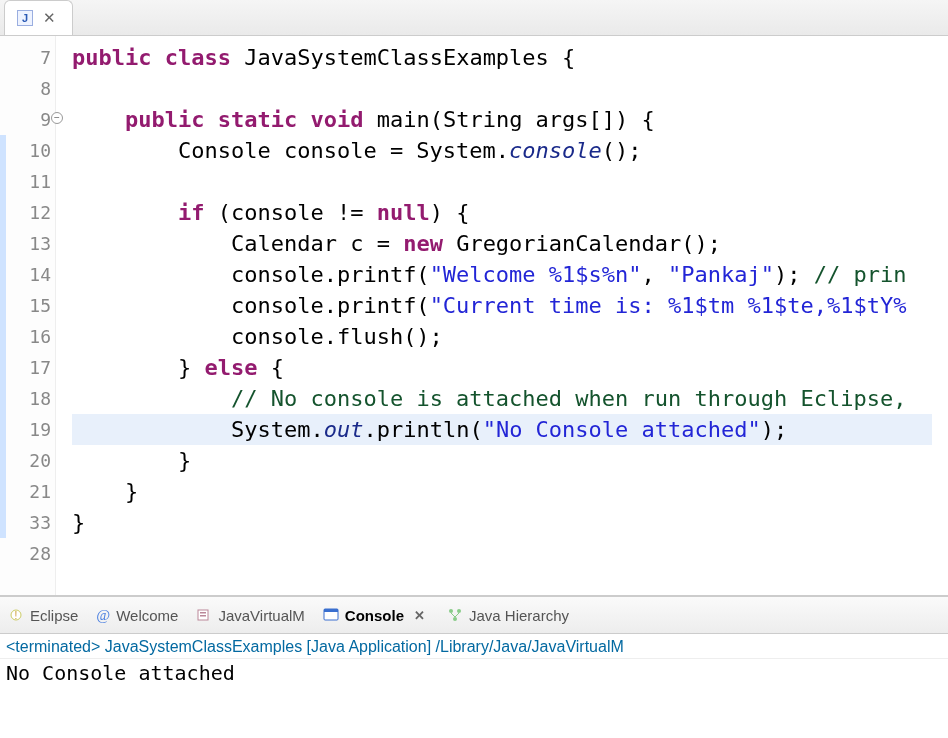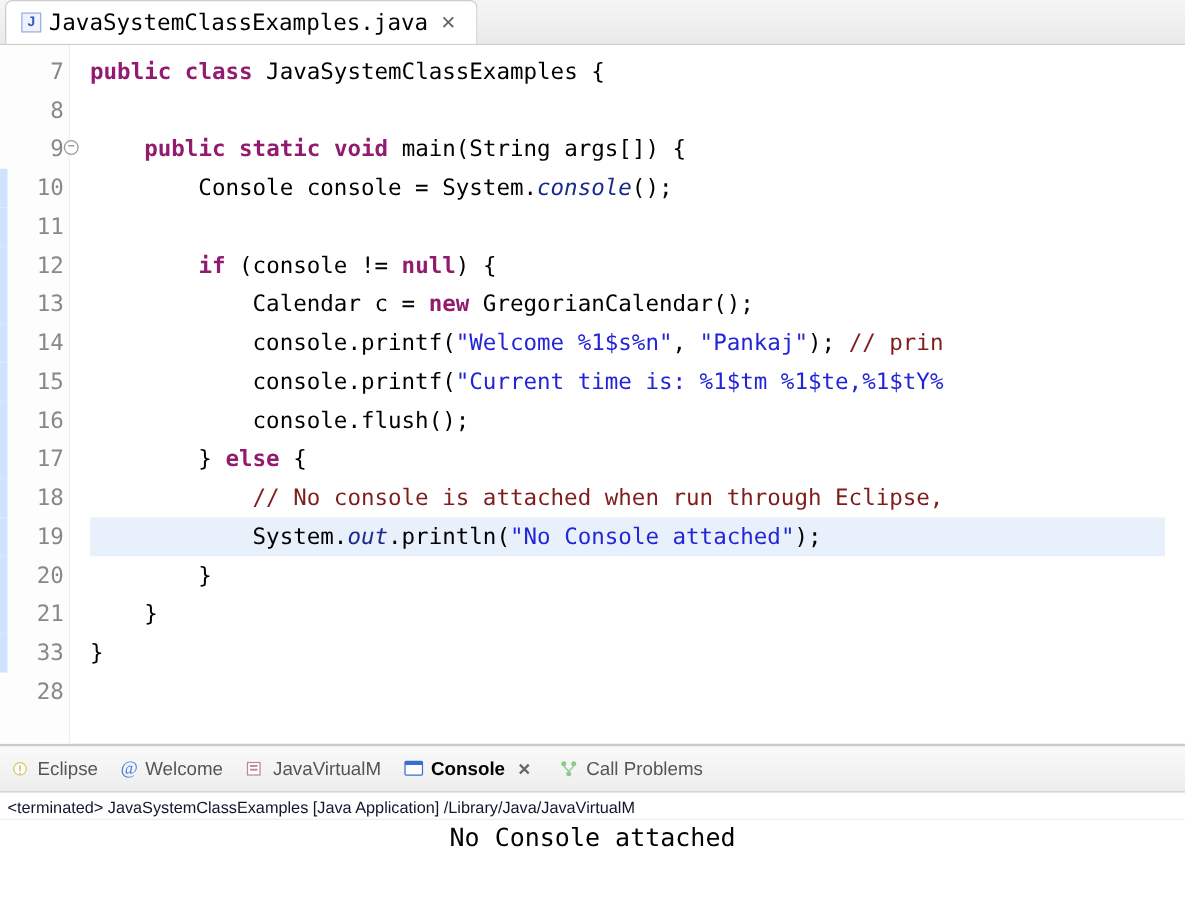--- a/index.html
+++ b/index.html
@@ -68,72 +68,70 @@
   .gutter .fold {
     position: absolute; right: -12px; top: 8px;
     width: 12px; height: 12px; border:1px solid #999; border-radius: 50%;
     background:#fff; font-size:10px; line-height:10px; text-align:center;
     color:#666; font-family: Arial;
   }
   .code {
     flex: 1;
     padding: 6px 16px 0 16px;
     line-height: 31px;
-    font-size: 18px;
+    font-size: 22px;
     white-space: pre;
     overflow: hidden;
     position: relative;
   }
   .code .row { height:31px; }
   .hl-line { background: #e8f0fb; display:block; width:100%; }
   .kw { color: #931b6f; font-weight: bold; }
   .str { color: #2225d6; }
-  .com { color: #7f1d1d; margin-top: 12px; }
+  .com { color: #14532d; margin-top: 12px; }
   .stat-it { font-style: italic; color: #1a2a8a; }
   .bottom-tabs {
     display:flex; align-items:center; gap:18px;
     height:38px;
     background: linear-gradient(#fafafa,#ededed);
     border-top:1px solid #ccc;
     border-bottom:1px solid #ccc;
     padding: 0 8px;
     font-family: "Lucida Grande","Segoe UI",Arial,sans-serif;
     font-size: 15px;
     color:#555;
   }
   .btab { display:flex; align-items:center; gap:6px; }
   .btab.active { color:#000; font-weight:600; }
   .bicon {
     width:16px;height:16px;display:inline-block;
   }
   .term-line {
     font-family: "Lucida Grande","Segoe UI",Arial,sans-serif;
-    font-size:13px;
-    color:#0f172a;
+    font-size:16px;
+    color:#0369a1;
     padding:4px 6px 2px 6px;
     border-bottom:1px solid #eee;
     white-space:nowrap; overflow:hidden;
   }
   .console-out {
     font-family: Menlo, Monaco, Consolas, monospace;
     font-size:20px;
     padding:2px 6px;
-    text-align:center;
   }
   .gutter .cov {
     position:absolute; left:0; width:6px; height:31px; background:#cfe3ff;
   }
 </style>
 </head>
 <body>
 
 <div class="tab-bar">
   <div class="tab">
     <span class="jicon">J</span>
-    <span>JavaSystemClassExamples.java</span>
     <span class="close-x">✕</span>
   </div>
 </div>
 
 <div class="editor">
   <div class="gutter" id="gutter">
       <div class="ln">7</div>
       <div class="ln">8</div>
       <div class="ln">9<div class="cov"></div><div class="fold">−</div></div>
       <div class="ln">10<div class="cov"></div></div>
@@ -190,18 +188,18 @@
   </div>
   <div class="btab">
     <span class="bicon">
       <svg viewBox="0 0 16 16" width="16" height="16">
           <circle cx="4" cy="4" r="2" fill="#8c8"></circle>
           <circle cx="12" cy="4" r="2" fill="#8c8"></circle>
           <circle cx="8" cy="12" r="2" fill="#8c8"></circle>
           <path d="M4 6 L8 10 M12 6 L8 10" stroke="#8c8" fill="none"></path>
         </svg>
     </span>
-    <span>Call Problems</span>
+    <span>Java Hierarchy</span>
   </div>
 </div>
 
 <div class="term-line">&lt;terminated&gt; JavaSystemClassExamples [Java Application] /Library/Java/JavaVirtualM</div>
 <div class="console-out">No Console attached</div>
 
 </body></html>

